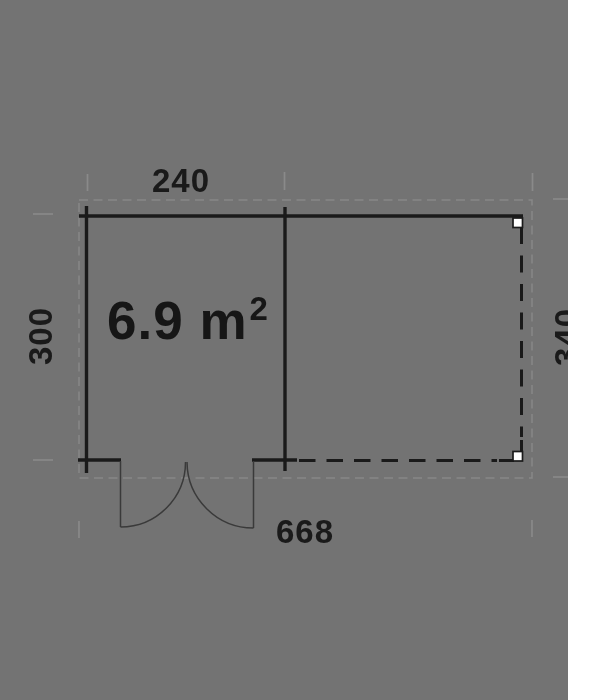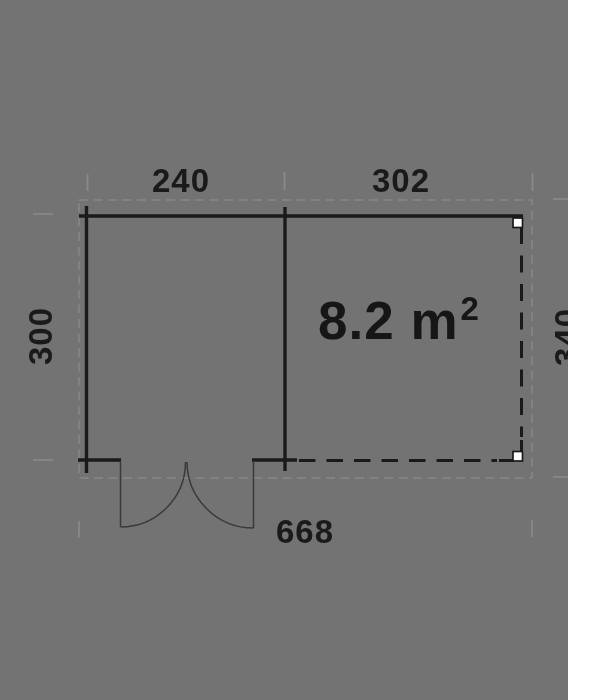--- a/index.html
+++ b/index.html
@@ -87,22 +87,21 @@
 
     <g stroke="#3a3a3a" stroke-width="1.5" fill="none">
       <line x1="120.5" y1="461" x2="120.5" y2="527"></line>
       <line x1="253.5" y1="461" x2="253.5" y2="528"></line>
       <path d="M 120.5 527 A 65 65 0 0 0 185.5 462"></path>
       <path d="M 253.5 528 A 66.5 66.5 0 0 1 187 462"></path>
     </g>
   </svg>
 
   <div class="dim-label" style="left:181px; top:180px;">240</div>
-  <div class="dim-label" style="left:401px; top:180px;">302</div>
   <div class="dim-label vertical" style="left:40px; top:336px;">300</div>
   <div class="dim-label vertical" style="left:566px; top:337px;">340</div>
   <div class="dim-label" style="left:305px; top:531px;">668</div>
 
-  <div class="room-label" style="left:399px; top:320px;">
-    <span>8.2 m</span><span class="sup">2</span>
+  <div class="room-label" style="left:188px; top:320px;">
+    <span>6.9 m</span><span class="sup">2</span>
   </div>
 
 </div>
 
 </body></html>

